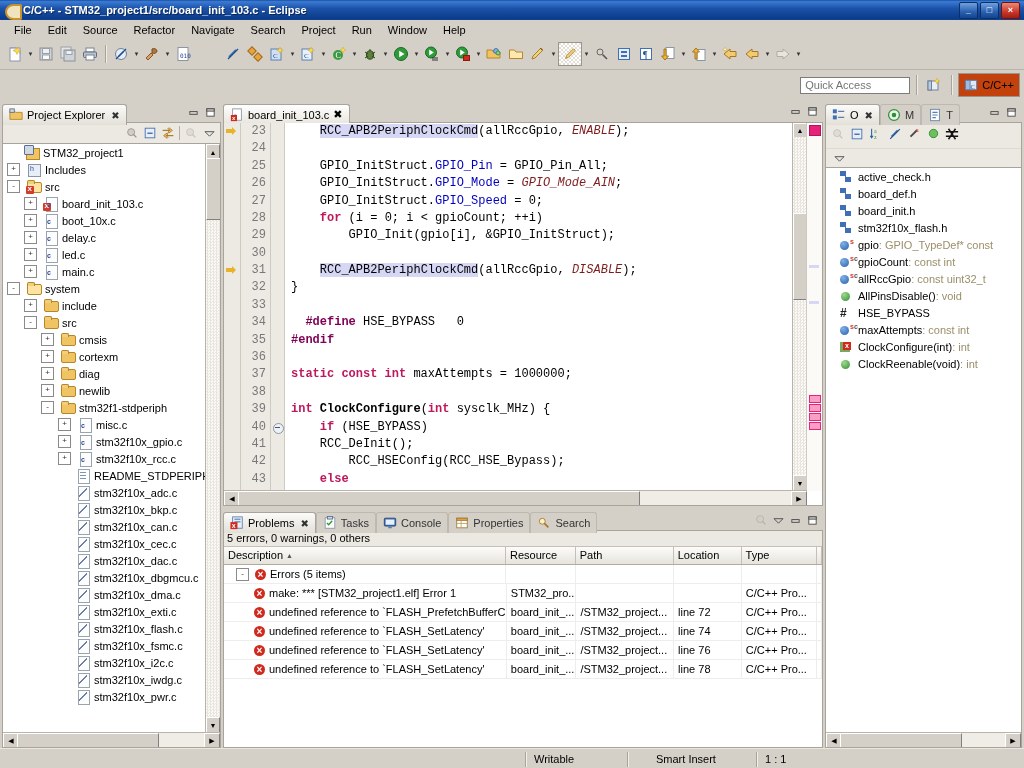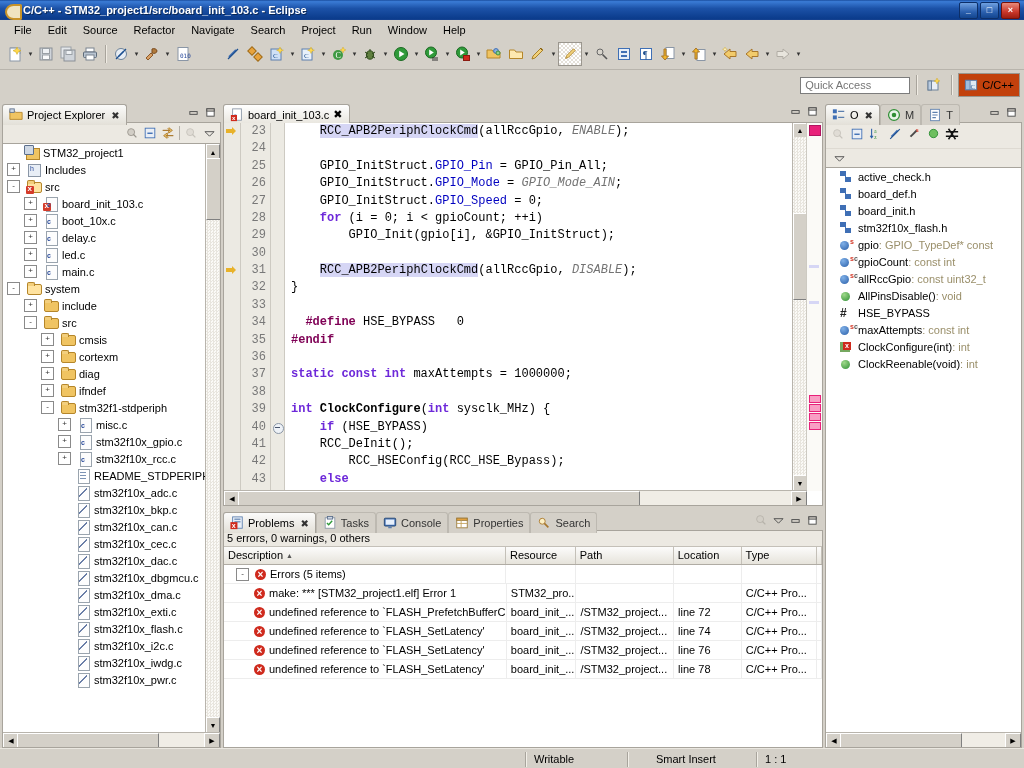--- a/index.html
+++ b/index.html
@@ -124,24 +124,24 @@
     position:relative;top:2px;
   }
   #codewrap{flex:1 1 auto;display:flex;background:#fff;border:1px solid #a8a49c;border-top:none;overflow:hidden;position:relative;}
   .annbar{width:16px;flex:0 0 auto;background:#eceae3;border-right:1px solid #cdcac2;position:relative;}
   .gutter{width:30px;flex:0 0 auto;background:#eceae3;border-right:1px solid #cdcac2;text-align:right;padding-right:4px;box-sizing:border-box;}
   .foldbar{width:13px;flex:0 0 auto;background:#eceae3;border-right:1px solid #cdcac2;position:relative;}
   .codecol{flex:1 1 auto;position:relative;overflow:hidden;background:#fff;}
   .ln,.cl{height:17.4px;line-height:17.4px;font-family:"Liberation Mono",monospace;font-size:12px;white-space:pre;}
   .ln{color:#787878;}
   .cl{padding-left:6px;color:#000;}
-  .kw{color:#6d28d9;font-weight:bold;}
+  .kw{color:#be185d;font-weight:bold;}
   .pp{color:#7f0055;font-weight:bold;}
   .fld{color:#0000c0;}
-  .en{color:#737373;font-style:italic;}
+  .en{color:#7f1d1d;font-style:italic;}
   .hl{background:#d6d6f5;}
   .ovruler{width:15px;flex:0 0 auto;background:#fbfaf7;border-left:1px solid #cdcac2;position:relative;}
   .ovmark{position:absolute;left:2px;width:10px;height:3px;}
   .arrowmark{position:absolute;left:2px;width:12px;height:11px;}
   .arrowmark:before{content:"";position:absolute;left:0;top:3px;width:7px;height:4px;background:#e8b22a;}
   .arrowmark:after{content:"";position:absolute;left:6px;top:1px;border:4px solid transparent;border-left-color:#e8b22a;}
   .foldminus{position:absolute;left:2px;width:9px;height:9px;border:1px solid #8a96a6;border-radius:50%;background:#eef2f7;}
   .foldminus:after{content:"";position:absolute;left:1px;top:3px;width:5px;height:1px;background:#46536b;}
   
   #bottom{flex:1 1 auto;display:flex;flex-direction:column;min-height:0;margin-top:4px;}
@@ -584,21 +584,21 @@
             <span class="tog">+</span>
             <span class="dots"></span>
             <span class="ico ic-folder"></span>
             <span class="tlabel">diag</span>
           </div>
           <div class="trow">
             <span class="ind" style="width: 36px;"></span>
             <span class="tog">+</span>
             <span class="dots"></span>
             <span class="ico ic-folder"></span>
-            <span class="tlabel">ifndef</span>
+            <span class="tlabel">newlib</span>
           </div>
           <div class="trow">
             <span class="ind" style="width: 36px;"></span>
             <span class="tog">-</span>
             <span class="dots"></span>
             <span class="ico ic-folder"></span>
             <span class="tlabel">stm32f1-stdperiph</span>
           </div>
           <div class="trow">
             <span class="ind" style="width: 53px;"></span>
@@ -683,20 +683,27 @@
             <span class="dots"></span>
             <span class="ico ic-csrc"></span>
             <span class="tlabel">stm32f10x_exti.c</span>
           </div>
           <div class="trow">
             <span class="ind" style="width: 53px;"></span>
             <span class="togsp"></span>
             <span class="dots"></span>
             <span class="ico ic-csrc"></span>
             <span class="tlabel">stm32f10x_flash.c</span>
+          </div>
+          <div class="trow">
+            <span class="ind" style="width: 53px;"></span>
+            <span class="togsp"></span>
+            <span class="dots"></span>
+            <span class="ico ic-csrc"></span>
+            <span class="tlabel">stm32f10x_fsmc.c</span>
           </div>
           <div class="trow">
             <span class="ind" style="width: 53px;"></span>
             <span class="togsp"></span>
             <span class="dots"></span>
             <span class="ico ic-csrc"></span>
             <span class="tlabel">stm32f10x_i2c.c</span>
           </div>
           <div class="trow">
             <span class="ind" style="width: 53px;"></span>

